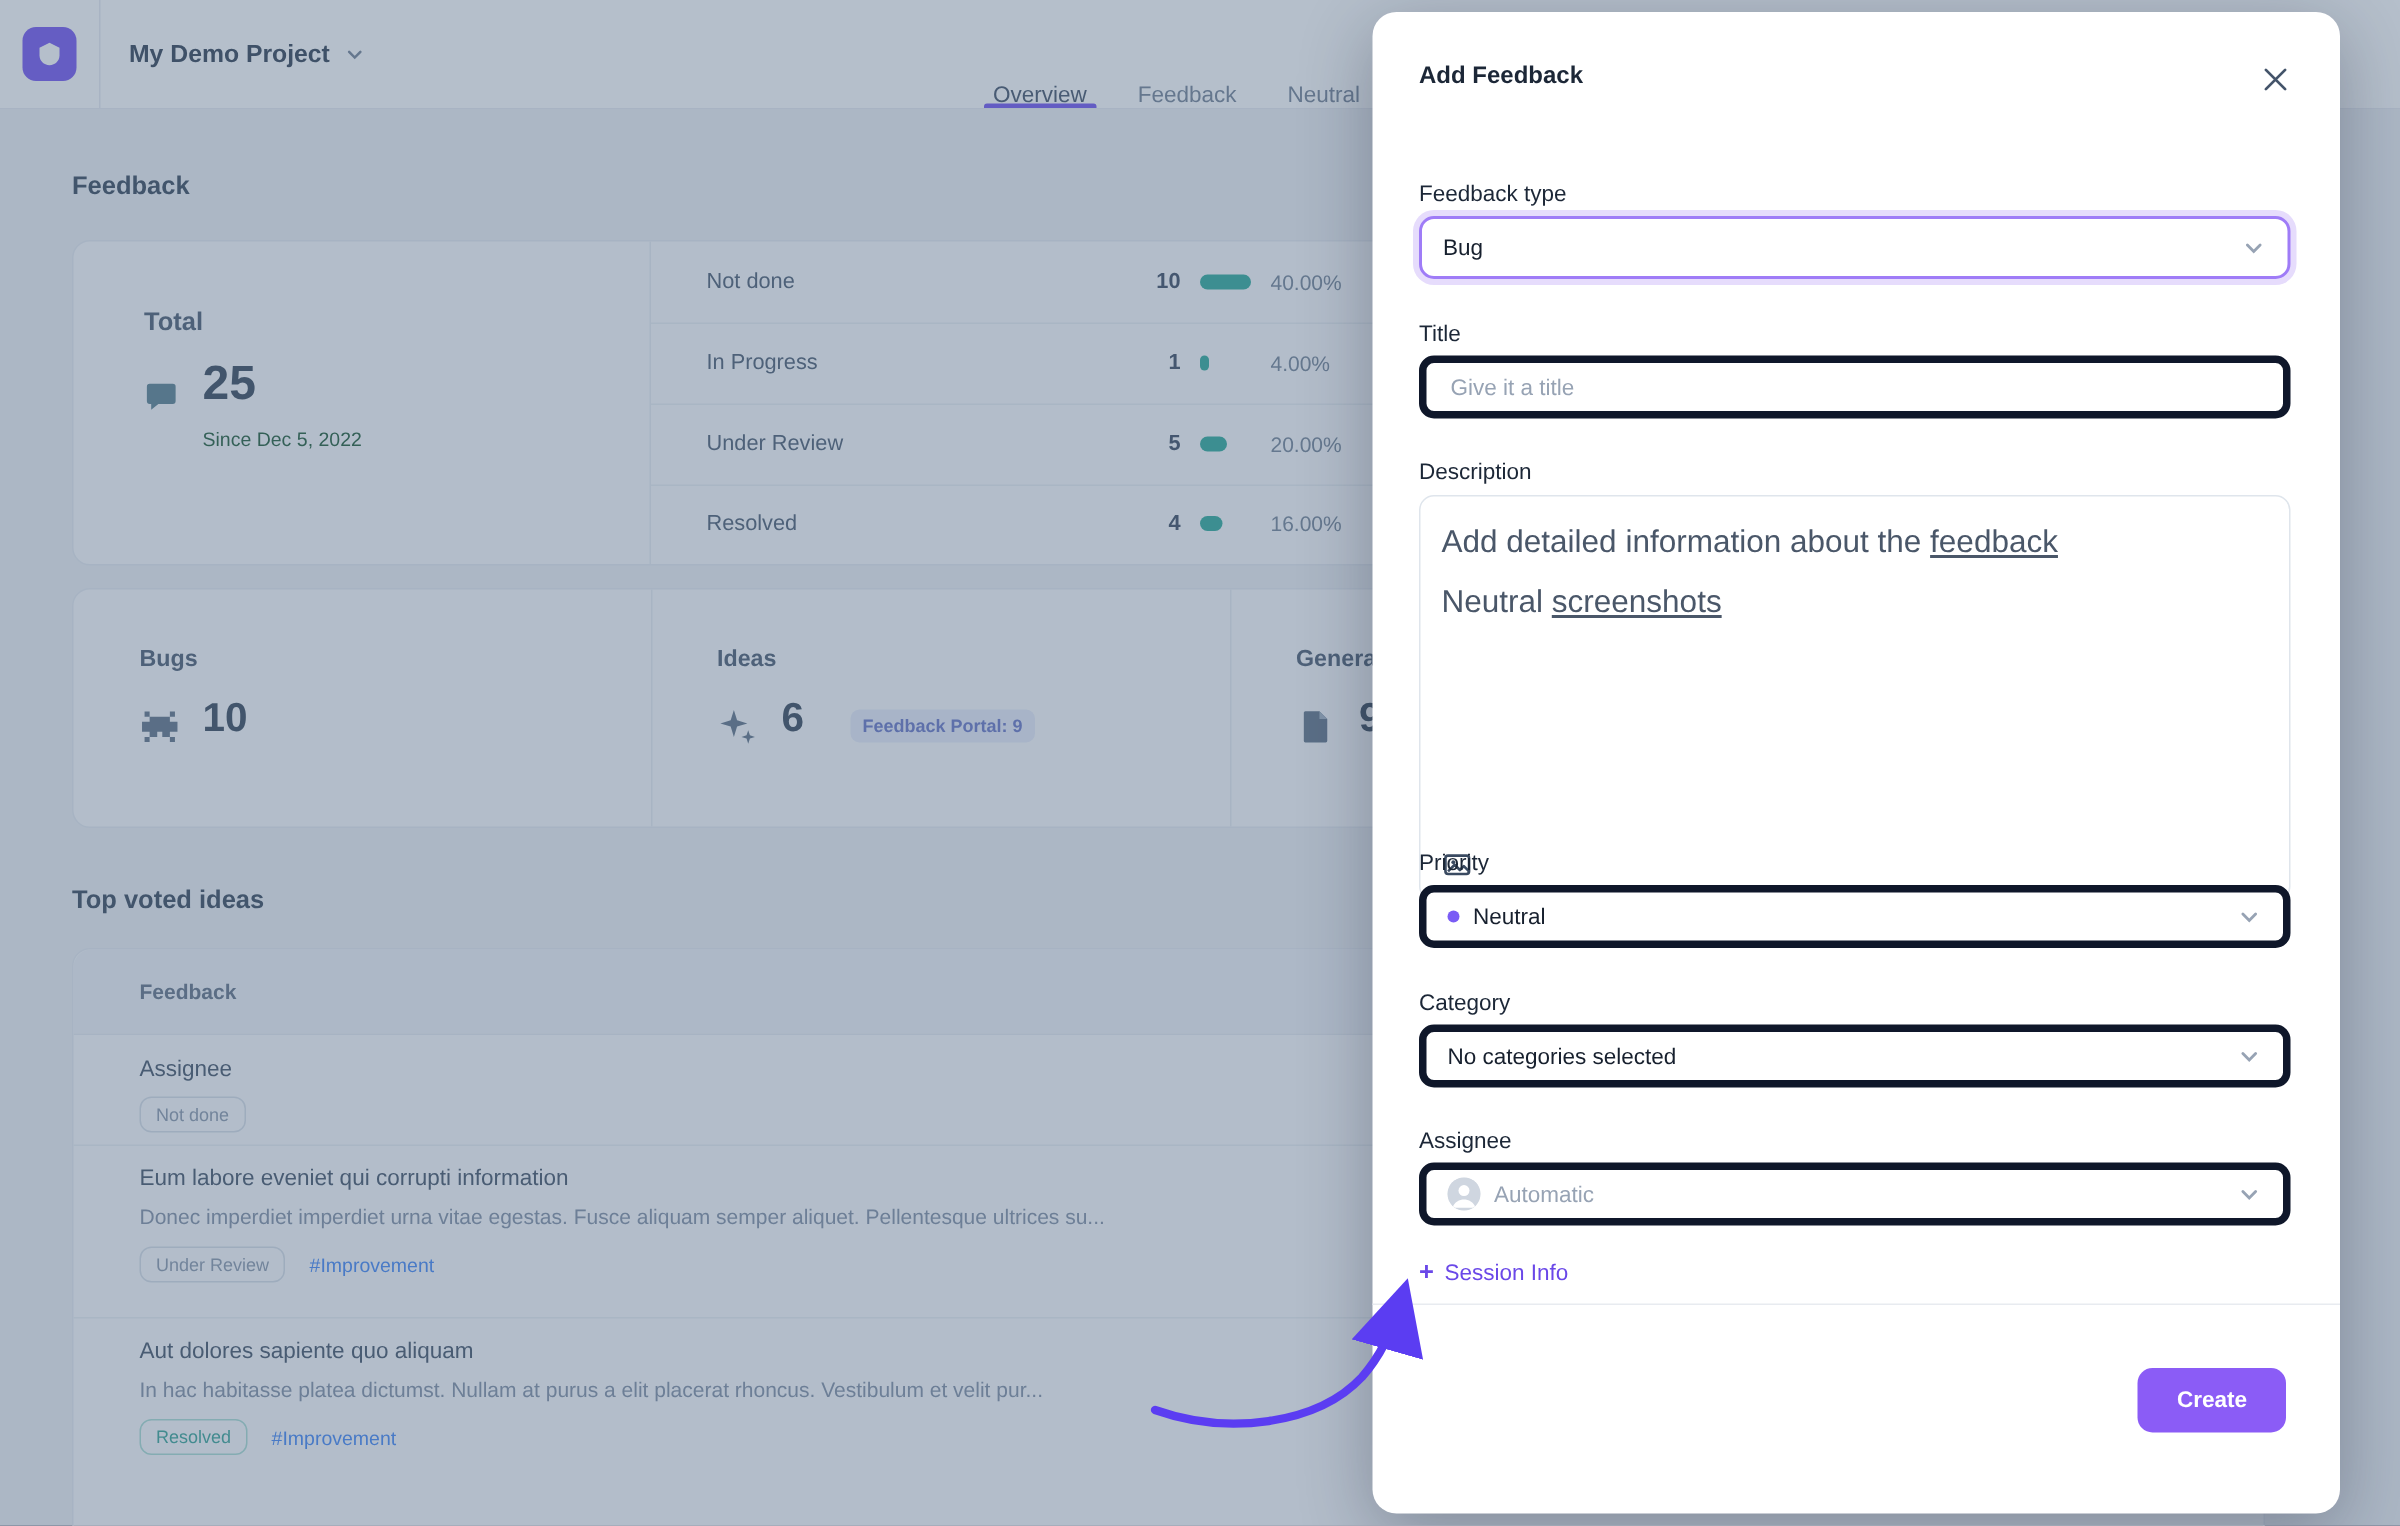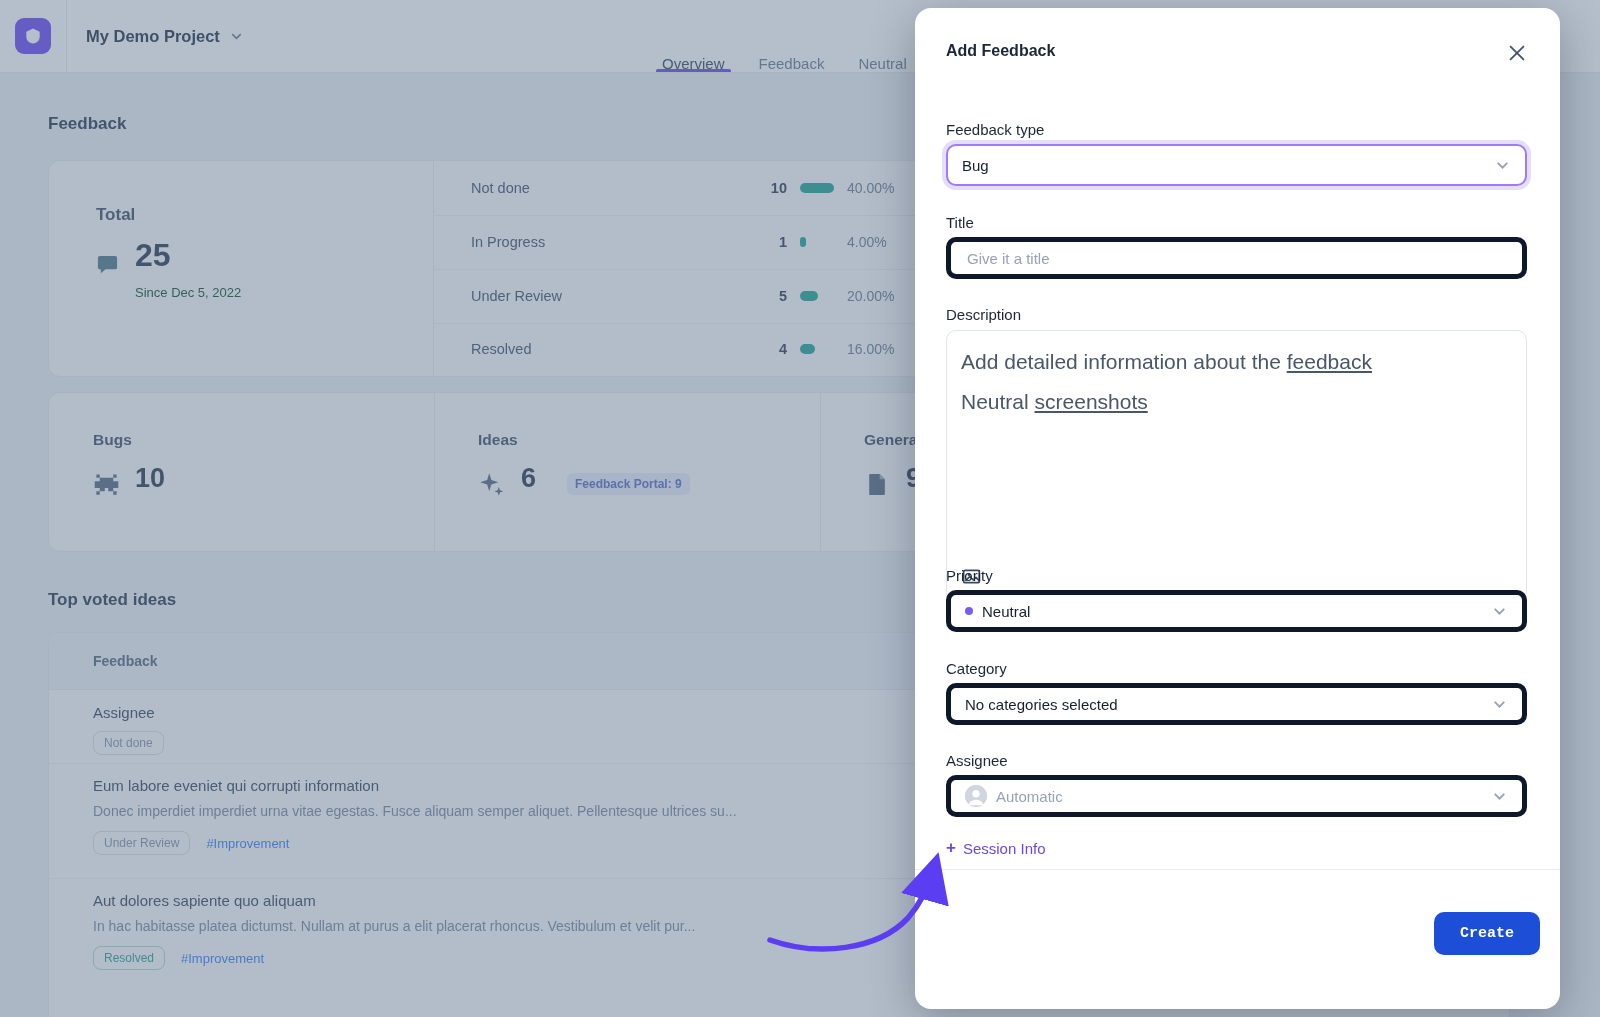--- a/index.html
+++ b/index.html
@@ -68,21 +68,21 @@
   .muted{color:#97a3b4}
   .dot{width:8px;height:8px;border-radius:50%;background:#7a5cf5;display:inline-block}
   .avatar{width:22px;height:22px;border-radius:50%;overflow:hidden;display:flex;background:#cfd6e0}
   .desc-box{position:absolute;left:31px;top:322px;width:581px;height:271px;border:1px solid #dfe5ec;border-radius:10px;box-sizing:border-box;padding:16px 14px;font-size:21px;color:#4a5769;line-height:1.45;cursor:text}
   .desc-box p{margin:0 0 10px 0}
   .desc-box u{text-underline-offset:2px}
   .img-btn{position:absolute;left:14px;bottom:12px;width:26px;height:24px;border:none;background:none;padding:0;cursor:pointer;display:flex;align-items:center}
   .session{position:absolute;left:31px;top:830px;display:flex;align-items:center;gap:7px;font-size:15px;font-weight:500;color:#6a48e8;cursor:pointer}
   .session .plus{font-size:17px;font-weight:600}
   .m-divider{position:absolute;left:0;right:0;top:861px;height:1px;background:#e8ebf0;box-shadow:0 -10px 18px rgba(20,30,50,.05)}
-  .create-btn{position:absolute;right:20px;bottom:54px;background:#1d4ed8;color:#fff;font-size:15px;font-weight:600;border:none;border-radius:10px;padding:13px 26px;cursor:pointer;font-family:Liberation Mono, monospace}
+  .create-btn{position:absolute;right:36px;bottom:54px;background:#8b5cf6;color:#fff;font-size:15px;font-weight:600;border:none;border-radius:10px;padding:13px 26px;cursor:pointer;font-family:Liberation Sans, sans-serif}
 </style>
 </head>
 <body>
 
 <div class="stage">
 
   <div class="dashboard">
 
     <div class="topbar">
       <div class="logo-box">

